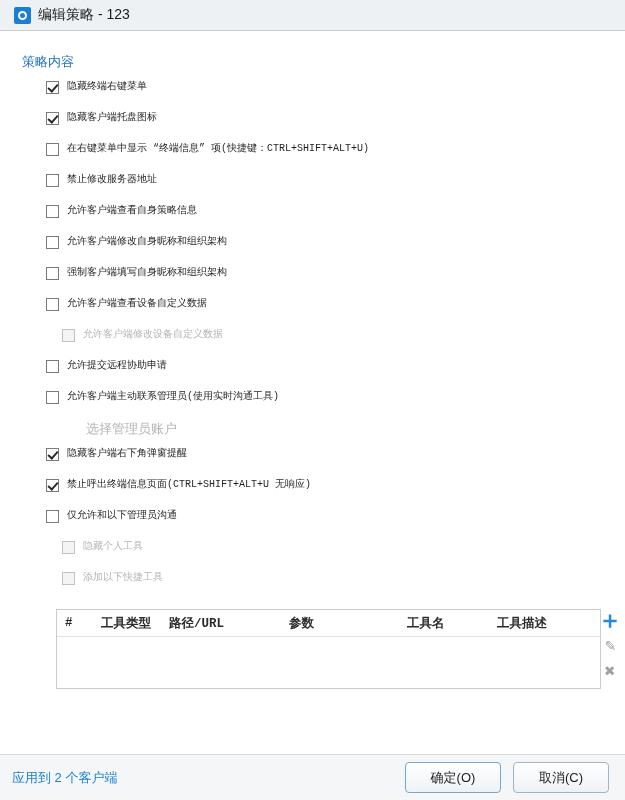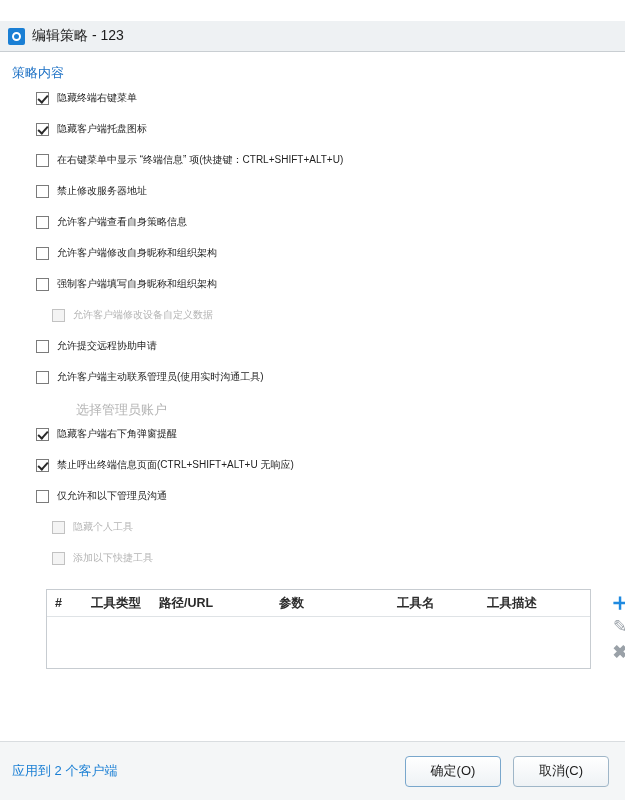--- a/index.html
+++ b/index.html
@@ -23,23 +23,22 @@
     flex-direction: column;
     background: #ffffff;
   }
   
   .titlebar {
     height: 30px;
     background: #eef1f3;
     border-bottom: 1px solid #c9ced2;
     display: flex;
     align-items: center;
-    padding: 0 8px;
+    padding: 0 14px;
     flex: 0 0 auto;
-    margin-top: 21px;
   }
   .title-icon {
     width: 17px;
     height: 17px;
     background: #1a7fd4;
     border-radius: 2px;
     margin-right: 7px;
     position: relative;
     flex: 0 0 auto;
   }
@@ -56,22 +55,23 @@
   }
   .title-text {
     font-size: 14px;
     color: #1b1b1b;
     font-weight: normal;
   }
   
   .content {
     flex: 1 1 auto;
     position: relative;
-    padding: 0;
+    padding: 10px;
     overflow: hidden;
+    font-family: Liberation Mono, monospace;
   }
   .section-title {
     color: #1a6fc4;
     font-size: 13px;
     padding: 12px 0 6px 12px;
   }
   .opt-list {
     padding: 2px 0 0 0;
   }
   .opt-row {
@@ -176,21 +176,21 @@
     justify-content: center;
     font-size: 17px;
     line-height: 1;
   }
   .sbtn.add { color: #1f8ae0; font-size: 24px; font-weight: bold; }
   .sbtn.edit { color: #9aa1a8; }
   .sbtn.del { color: #9aa1a8; font-size: 18px; font-weight: bold; }
   
   .footer {
     flex: 0 0 auto;
-    height: 59px;
+    height: 46px;
     border-top: 1px solid #d9dde0;
     background: #f4f6f7;
     display: flex;
     align-items: center;
     justify-content: space-between;
     padding: 0 16px 0 12px;
     box-sizing: border-box;
   }
   .apply-link {
     color: #1a7fd4;
@@ -259,20 +259,24 @@
       <div class="opt-row">
         <span class="cb"></span>
         <span class="opt-label">允许客户端修改自身昵称和组织架构</span>
       </div>
 
       <div class="opt-row">
         <span class="cb"></span>
         <span class="opt-label">强制客户端填写自身昵称和组织架构</span>
       </div>
 
+      <div class="opt-row">
+        <span class="cb"></span>
+        <span class="opt-label">允许客户端查看设备自定义数据</span>
+      </div>
 
       <div class="opt-row indent1">
         <span class="cb disabled"></span>
         <span class="opt-label disabled">允许客户端修改设备自定义数据</span>
       </div>
 
       <div class="opt-row">
         <span class="cb"></span>
         <span class="opt-label">允许提交远程协助申请</span>
       </div>

